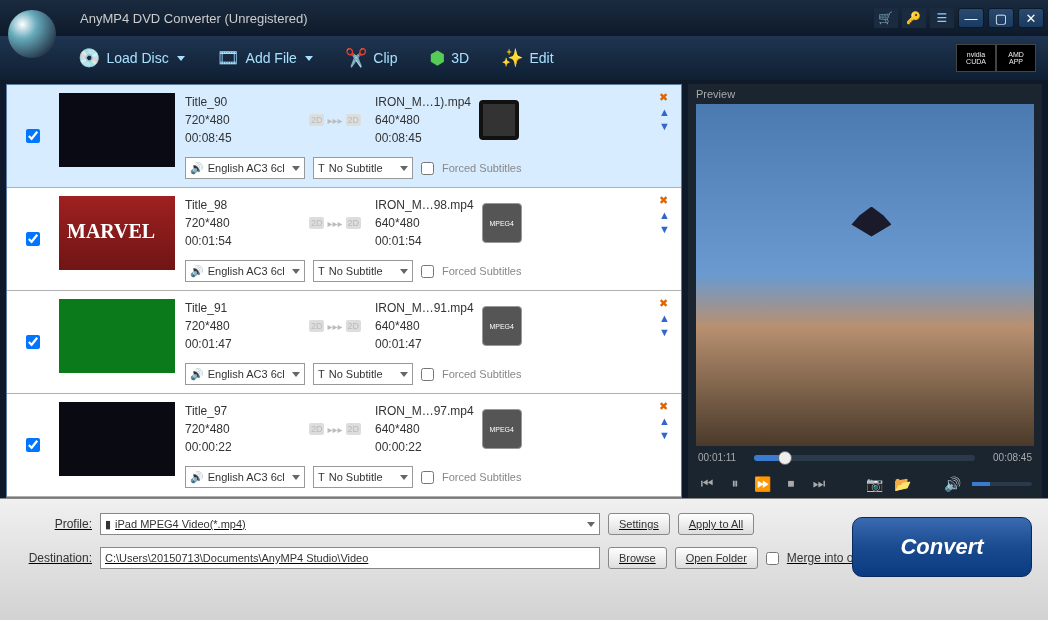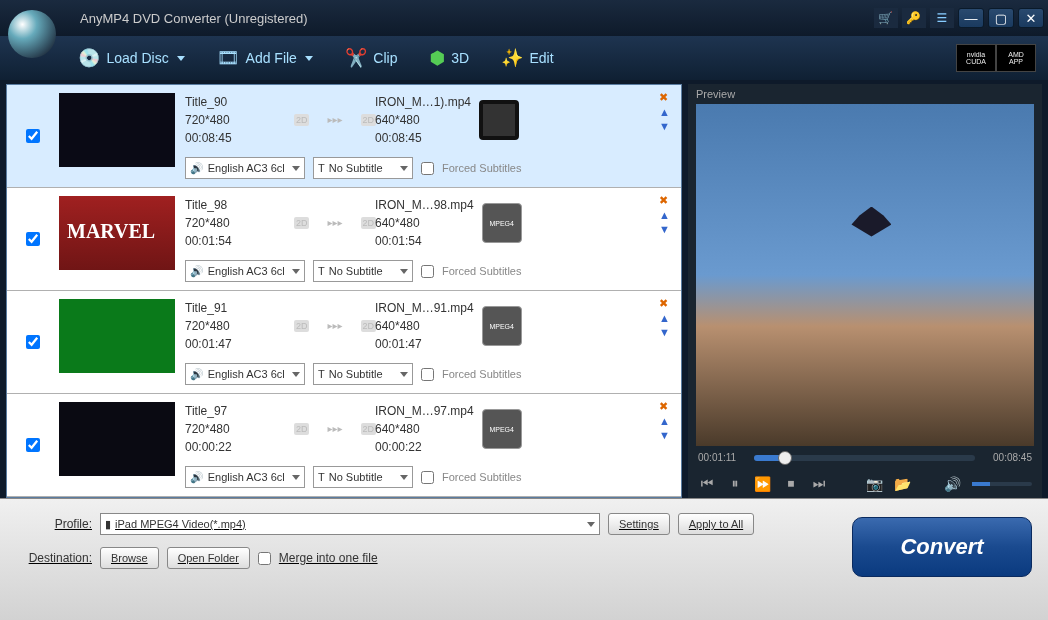--- a/index.html
+++ b/index.html
@@ -35,21 +35,21 @@
 .item .dev-icon { width: 40px; height: 40px; background: #333; border: 1px solid #999; border-radius: 4px; }
 .item .dev-col { width: 56px; display: flex; align-items: center; justify-content: center; }
 .item .act-col { width: 24px; padding: 6px 2px; display: flex; flex-direction: column; gap: 2px; }
 .act-col span { font-size: 11px; cursor: pointer; }
 .item .row2 { margin-top: 10px; display: flex; gap: 8px; align-items: center; font-size: 11px; }
 .dropdown { height: 22px; border: 1px solid #999; background: #fff; display: flex; align-items: center; padding: 0 4px; font-size: 11px; color: #333; gap: 4px; }
 .dropdown.audio { width: 120px; }
 .dropdown.sub { width: 100px; }
 .dd-caret { margin-left: auto; width: 0; height: 0; border-left: 4px solid transparent; border-right: 4px solid transparent; border-top: 5px solid #666; }
 .fs-label { font-size: 11px; color: #888; }
-.arrow2d { display: flex; gap: 18px; align-items: flex-start; font-size: 10px; color: #bbb; }
+.arrow2d { display: flex; gap: 3px; align-items: flex-end; font-size: 10px; color: #bbb; }
 .arrow2d .sq { background: #ddd; padding: 1px 2px; border-radius: 2px; font-size: 9px; }
 
 .preview { flex: 1; background: #1a2530; margin: 4px 6px 0 6px; display: flex; flex-direction: column; }
 .preview-lbl { font-size: 11px; color: #aaa; padding: 4px 8px; }
 .preview-video { flex: 1; background: #000; margin: 0 8px; background: linear-gradient(#4a7aaf 0%, #6a9acf 50%, #b89070 65%, #4a3a2a 100%); position: relative; }
 .preview-video .sky { position:absolute; top: 30%; left: 46%; width: 40px; height: 30px; background: #1a1a2a; clip-path: polygon(50% 0%, 80% 30%, 100% 60%, 50% 100%, 0% 60%, 20% 30%); }
 .time-row { display: flex; align-items: center; padding: 6px 10px; gap: 18px; color: #aaa; font-size: 10px; }
 .time-row .track { flex: 1; height: 6px; background: #2a3a4a; border-radius: 3px; position: relative; }
 .time-row .track .prog { position: absolute; left: 0; top: 0; height: 100%; width: 14%; background: #3a7acf; border-radius: 3px; }
 .time-row .knob { position: absolute; top: -4px; left: 14%; width: 14px; height: 14px; background: #eee; border-radius: 50%; border: 1px solid #666; margin-left: -7px; }
@@ -367,20 +367,23 @@
     </div>
     <div class="btn">
         <span>Settings</span>
       </div>
     <div class="btn">
         <span>Apply to All</span>
       </div>
   </div>
   <div class="brow">
     <label>Destination:</label>
+    <div class="field dest">
+      <span>C:\Users\20150713\Documents\AnyMP4 Studio\Video</span>
+    </div>
     <div class="btn">
         <span>Browse</span>
       </div>
     <div class="btn">
         <span>Open Folder</span>
       </div>
     <input type="checkbox" style="">
     <span>Merge into one file</span>
   </div>
   <div class="convert-btn">

